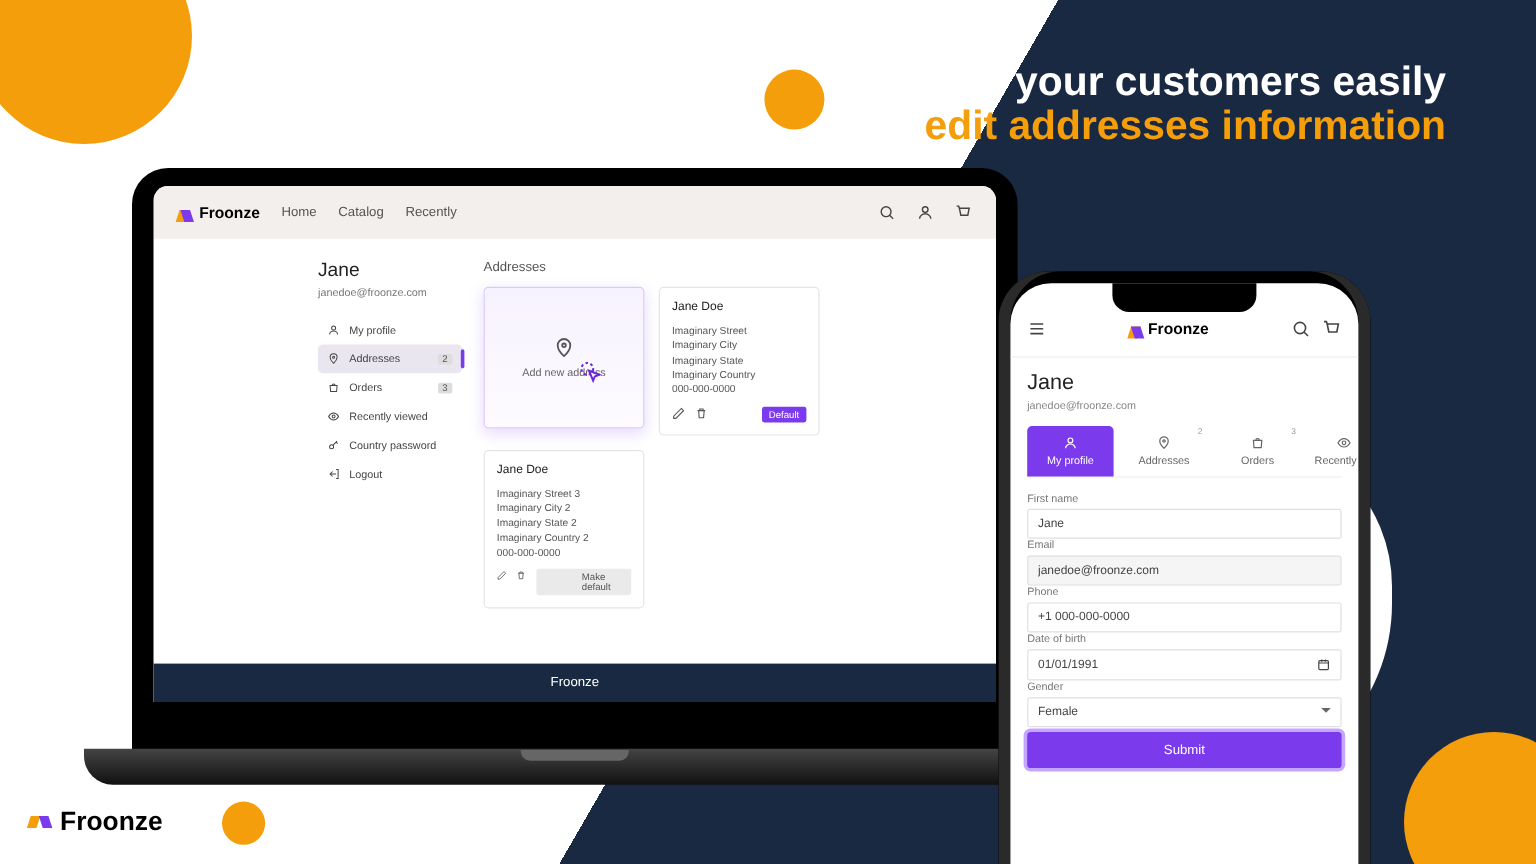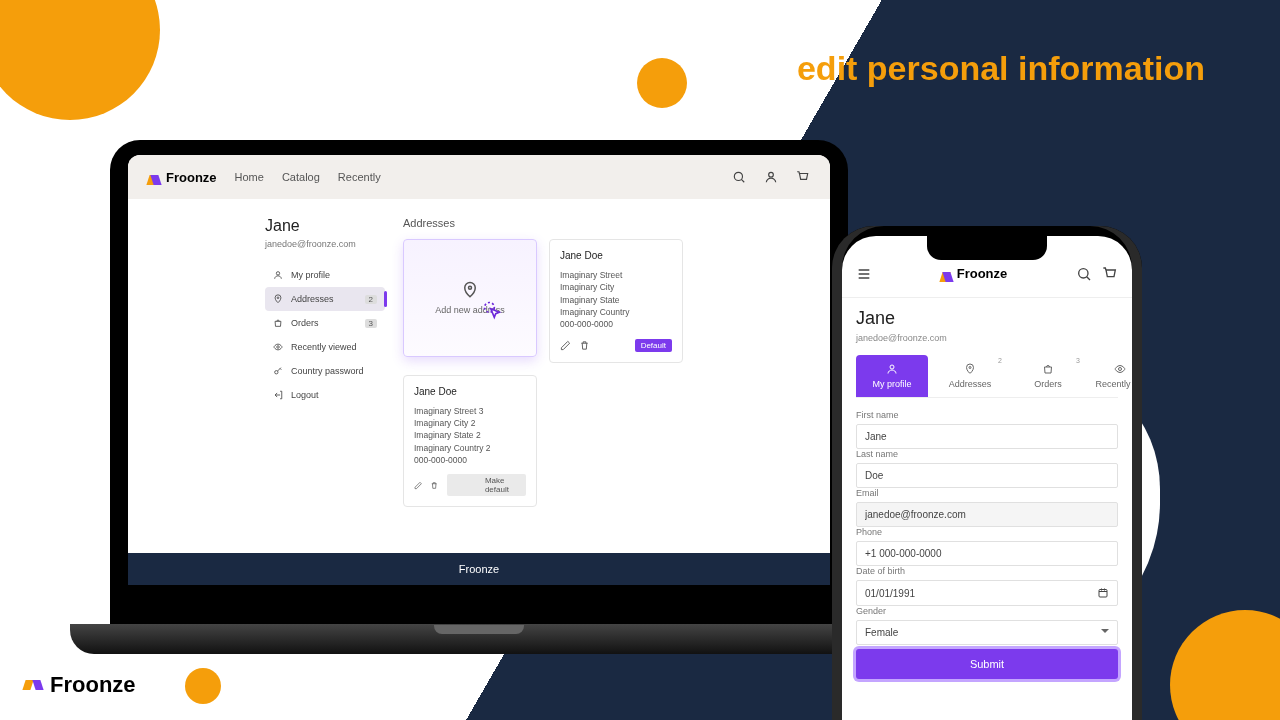--- a/index.html
+++ b/index.html
@@ -55,21 +55,21 @@
   .sb-item .ic { width:10px;height:10px;}
   .sb-badge { margin-left:auto; background:#ddd; color:#555; font-size:8px; padding:0 4px; border-radius:2px;}
 
   
   .main { width:290px;}
   .sec-title { font-size:11px; color:#555; margin-bottom:10px;}
   .cards { display:flex; flex-wrap:wrap; gap:12px;}
   .card { width:134px; border:1px solid #e5e5e5; border-radius:4px; padding:10px; font-size:9px; color:#555; min-height:118px; display:flex; flex-direction:column;}
   .card .cname{color:#222; font-size:10px; margin-bottom:8px;}
   .card .line{line-height:1.45; font-size:8.5px;}
-  .card-foot{display:flex; gap:8px; margin-top:auto; padding-top:8px; align-items:center;}
+  .card-foot{display:flex; gap:8px; margin-top:auto; padding-top:8px; align-items:flex-start;}
   .card-foot .ic{width:11px;height:11px; cursor:pointer;}
   .tag{margin-left:auto; font-size:8px; padding:2px 6px; border-radius:2px;}
   .tag-def{background:#7c3aed; color:#fff;}
   .tag-make{background:#eaeaea; color:#555;padding-left:38px;}
   .add-card{display:flex; flex-direction:column; align-items:center; justify-content:center; color:#666; cursor:pointer; box-shadow:0 4px 12px rgba(124,58,237,.18); border:1px solid #d9c9ff; background:linear-gradient(#f7f2ff,#fdfbff);}
   .add-card .pin{width:18px;height:18px; color:#555; margin-bottom:6px;}
   .add-card span{font-size:9px;}
   .cursor-ico{position:absolute; width:28px; height:28px;}
   .add-wrap{position:relative;}
 
@@ -107,21 +107,22 @@
 </head>
 <body>
 
 <div class="circle c1"></div>
 <div class="circle c2"></div>
 <div class="circle c3"></div>
 <div class="circle c4"></div>
 <div class="blob"></div>
 
 <div class="headline">
-  <div class="accent">edit personal information</div>
+  <div>Let your customers easily</div>
+  <div class="accent">edit addresses information</div>
 </div>
 
 <div class="footer-logo">
   <span class="logo-mark"></span>
   <span>Froonze</span>
 </div>
 
 <div class="laptop">
   <div class="laptop-screen">
     <div class="nav">
@@ -318,24 +319,20 @@
           <span>Recently vie</span>
         </div>
       </div>
 
       <div class="form">
         <div class="fgroup">
           <label class="flabel">First name</label>
           <input class="finput" value="Jane" style="">
         </div>
         <div class="fgroup">
-          <label class="flabel">Last name</label>
-          <input class="finput" value="Doe" style="">
-        </div>
-        <div class="fgroup">
           <label class="flabel">Email</label>
           <input class="finput ro" readonly="" value="janedoe@froonze.com" style="">
         </div>
         <div class="fgroup">
           <label class="flabel">Phone</label>
           <input class="finput" value="+1 000-000-0000" style="">
         </div>
         <div class="fgroup">
           <label class="flabel">Date of birth</label>
           <div class="finput dob-wrap">

